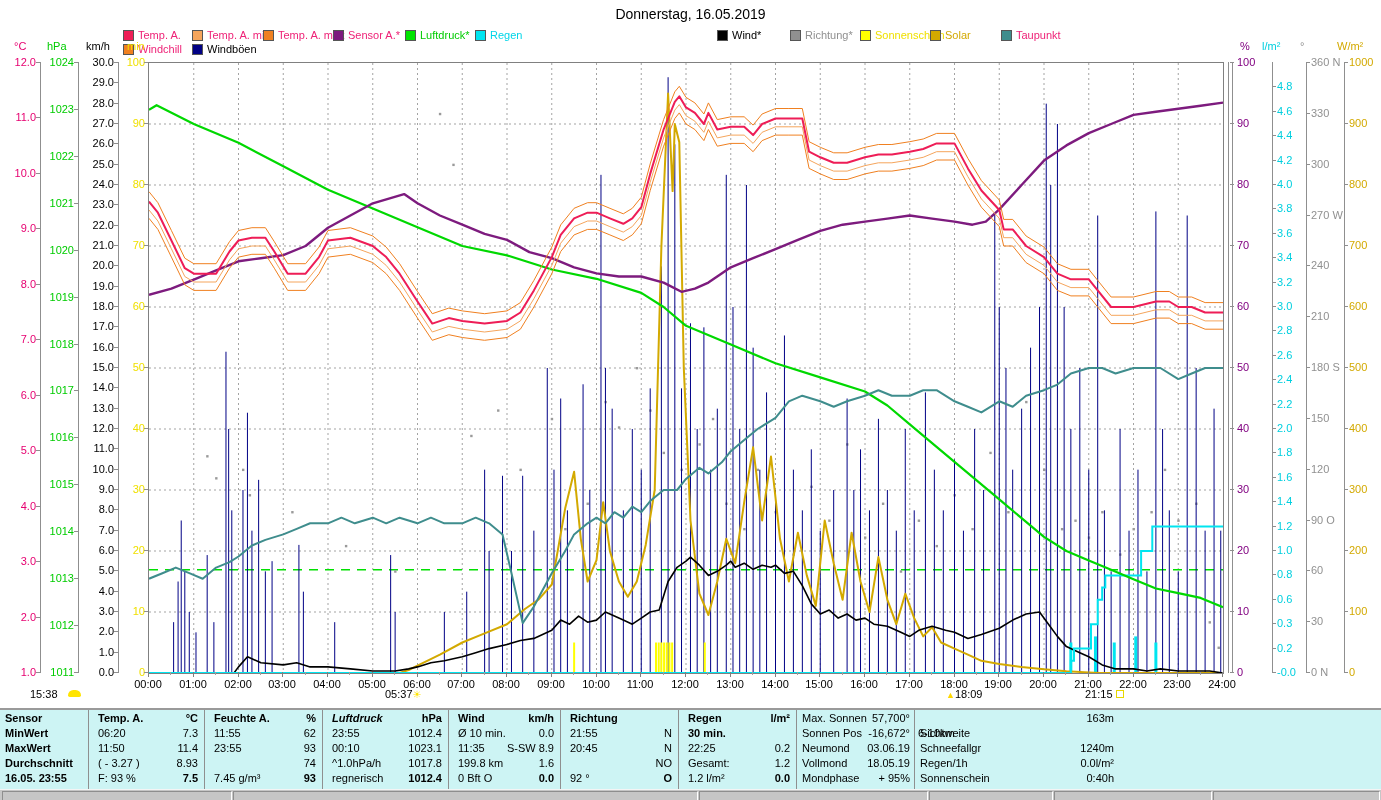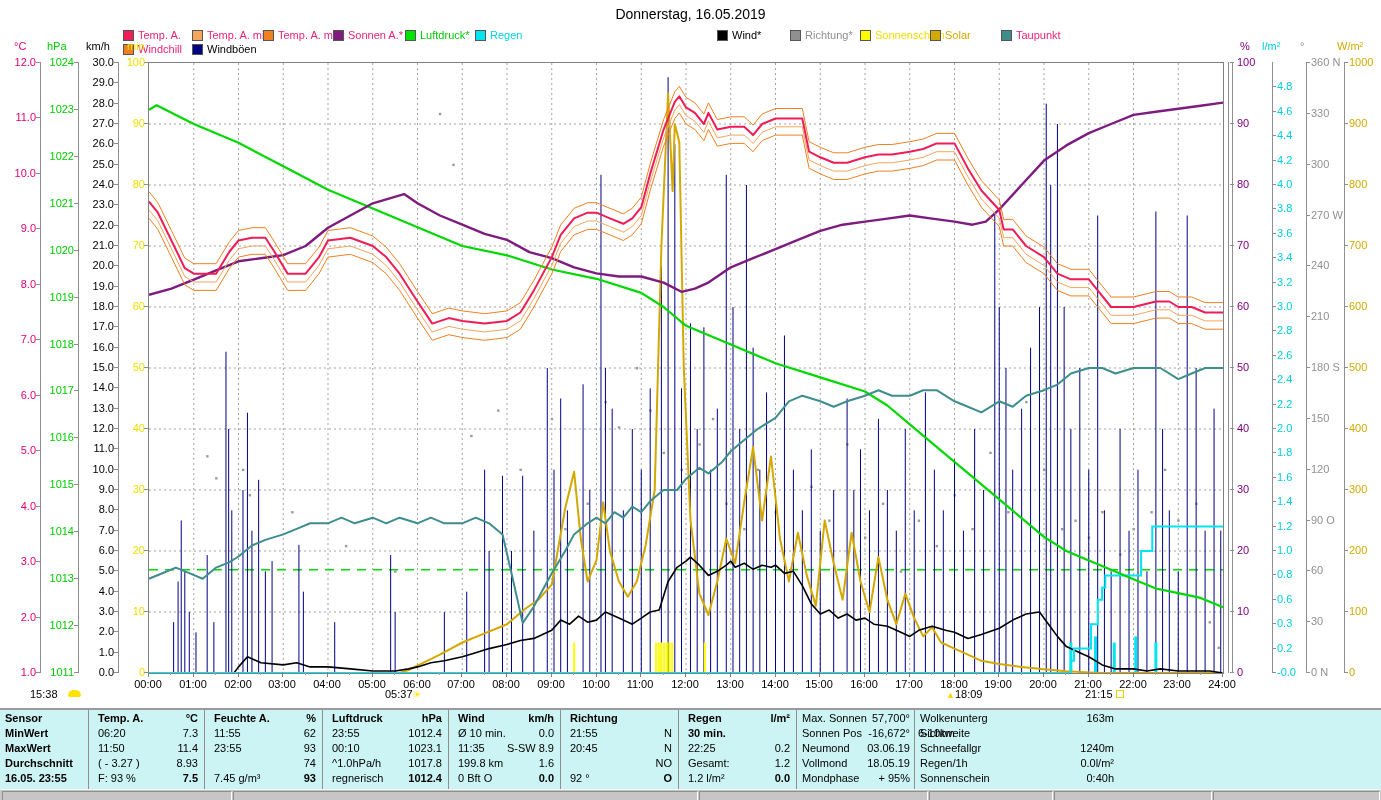--- a/index.html
+++ b/index.html
@@ -286,21 +286,21 @@
       <div class="abs trow bold" style="left: 214px; top: 2px; width: 98px; white-space: nowrap;">Feuchte A.</div>
       <div class="abs trow bold" style="left: 210px; top: 2px; width: 106px; white-space: nowrap; text-align: right;">%</div>
       <div class="abs trow" style="left: 214px; top: 17px; width: 98px; white-space: nowrap;">11:55</div>
       <div class="abs trow" style="left: 210px; top: 17px; width: 106px; white-space: nowrap; text-align: right;">62</div>
       <div class="abs trow" style="left: 214px; top: 32px; width: 98px; white-space: nowrap;">23:55</div>
       <div class="abs trow" style="left: 210px; top: 32px; width: 106px; white-space: nowrap; text-align: right;">93</div>
       <div class="abs trow" style="left: 214px; top: 47px; width: 98px; white-space: nowrap;"></div>
       <div class="abs trow" style="left: 210px; top: 47px; width: 106px; white-space: nowrap; text-align: right;">74</div>
       <div class="abs trow" style="left: 214px; top: 62px; width: 98px; white-space: nowrap;">7.45 g/m³</div>
       <div class="abs trow bold" style="left: 210px; top: 62px; width: 106px; white-space: nowrap; text-align: right;">93</div>
-      <div class="abs trow bold" style="left: 332px; top: 2px; width: 106px; white-space: nowrap;">Luftdruck</div>
+      <div class="abs trow bold" style="left: 332px; top: 2px; width: 106px; white-space: nowrap; font-style: italic;">Luftdruck</div>
       <div class="abs trow bold" style="left: 328px; top: 2px; width: 114px; white-space: nowrap; text-align: right;">hPa</div>
       <div class="abs trow" style="left: 332px; top: 17px; width: 106px; white-space: nowrap;">23:55</div>
       <div class="abs trow" style="left: 328px; top: 17px; width: 114px; white-space: nowrap; text-align: right;">1012.4</div>
       <div class="abs trow" style="left: 332px; top: 32px; width: 106px; white-space: nowrap;">00:10</div>
       <div class="abs trow" style="left: 328px; top: 32px; width: 114px; white-space: nowrap; text-align: right;">1023.1</div>
       <div class="abs trow" style="left: 332px; top: 47px; width: 106px; white-space: nowrap;">^1.0hPa/h</div>
       <div class="abs trow" style="left: 328px; top: 47px; width: 114px; white-space: nowrap; text-align: right;">1017.8</div>
       <div class="abs trow" style="left: 332px; top: 62px; width: 106px; white-space: nowrap;">regnerisch</div>
       <div class="abs trow bold" style="left: 328px; top: 62px; width: 114px; white-space: nowrap; text-align: right;">1012.4</div>
       <div class="abs trow bold" style="left: 458px; top: 2px; width: 92px; white-space: nowrap;">Wind</div>
@@ -336,21 +336,20 @@
       <div class="abs trow" style="left: 802px; top: 2px; width: 106px; white-space: nowrap;">Max. Sonnen</div>
       <div class="abs trow" style="left: 800px; top: 2px; width: 110px; white-space: nowrap; text-align: right;">57,700°</div>
       <div class="abs trow" style="left: 802px; top: 17px; width: 106px; white-space: nowrap;">Sonnen Pos</div>
       <div class="abs trow" style="left: 800px; top: 17px; width: 110px; white-space: nowrap; text-align: right;">-16,672°</div>
       <div class="abs trow" style="left: 802px; top: 32px; width: 106px; white-space: nowrap;">Neumond</div>
       <div class="abs trow" style="left: 800px; top: 32px; width: 110px; white-space: nowrap; text-align: right;">03.06.19</div>
       <div class="abs trow" style="left: 802px; top: 47px; width: 106px; white-space: nowrap;">Vollmond</div>
       <div class="abs trow" style="left: 800px; top: 47px; width: 110px; white-space: nowrap; text-align: right;">18.05.19</div>
       <div class="abs trow" style="left: 802px; top: 62px; width: 106px; white-space: nowrap;">Mondphase</div>
       <div class="abs trow" style="left: 800px; top: 62px; width: 110px; white-space: nowrap; text-align: right;">+ 95%</div>
-      <div class="abs trow" style="left: 920px; top: 2px; width: 455px; white-space: nowrap;">Wolkenunterg</div>
       <div class="abs trow" style="left: 918px; top: 2px; width: 196px; white-space: nowrap; text-align: right;">163m</div>
       <div class="abs trow" style="left: 920px; top: 17px; width: 455px; white-space: nowrap;">Sichtweite</div>
       <div class="abs trow" style="left: 918px; top: 17px; width: 196px; white-space: nowrap; text-align: left;">6-10km</div>
       <div class="abs trow" style="left: 920px; top: 32px; width: 455px; white-space: nowrap;">Schneefallgr</div>
       <div class="abs trow" style="left: 918px; top: 32px; width: 196px; white-space: nowrap; text-align: right;">1240m</div>
       <div class="abs trow" style="left: 920px; top: 47px; width: 455px; white-space: nowrap;">Regen/1h</div>
       <div class="abs trow" style="left: 918px; top: 47px; width: 196px; white-space: nowrap; text-align: right;">0.0l/m²</div>
       <div class="abs trow" style="left: 920px; top: 62px; width: 455px; white-space: nowrap;">Sonnenschein</div>
       <div class="abs trow" style="left: 918px; top: 62px; width: 196px; white-space: nowrap; text-align: right;">0:40h</div>
     </div>
@@ -362,21 +361,21 @@
       <div class="abs sseg" style="left: 1054px; width: 156px;"></div>
       <div class="abs sseg" style="left: 1213px; width: 165px;"></div>
     </div>
 <span class="abs leg-sq" style="left: 123px; top: 30px; background: rgb(238, 29, 86);"></span>
     <div class="abs lbl" style="color: rgb(238, 34, 119); top: 29px; left: 138px;">Temp. A.</div>
     <span class="abs leg-sq" style="left: 192px; top: 30px; background: rgb(245, 165, 92);"></span>
     <div class="abs lbl" style="color: rgb(238, 34, 119); top: 29px; left: 207px;">Temp. A. min</div>
     <span class="abs leg-sq" style="left: 263px; top: 30px; background: rgb(240, 128, 32);"></span>
     <div class="abs lbl" style="color: rgb(238, 34, 119); top: 29px; left: 278px;">Temp. A. max</div>
     <span class="abs leg-sq" style="left: 333px; top: 30px; background: rgb(125, 27, 126);"></span>
-    <div class="abs lbl" style="color: rgb(238, 34, 119); top: 29px; left: 348px;">Sonnen A.*</div>
+    <div class="abs lbl" style="color: rgb(238, 34, 119); top: 29px; left: 348px;">Sensor A.*</div>
     <span class="abs leg-sq" style="left: 405px; top: 30px; background: rgb(0, 228, 0);"></span>
     <div class="abs lbl" style="color: rgb(0, 204, 0); top: 29px; left: 420px;">Luftdruck*</div>
     <span class="abs leg-sq" style="left: 475px; top: 30px; background: rgb(0, 229, 240);"></span>
     <div class="abs lbl" style="color: rgb(0, 213, 232); top: 29px; left: 490px;">Regen</div>
     <span class="abs leg-sq" style="left: 717px; top: 30px; background: rgb(0, 0, 0);"></span>
     <div class="abs lbl" style="color: rgb(0, 0, 0); top: 29px; left: 732px;">Wind*</div>
     <span class="abs leg-sq" style="left: 790px; top: 30px; background: rgb(144, 144, 144);"></span>
     <div class="abs lbl" style="color: rgb(144, 144, 144); top: 29px; left: 805px;">Richtung*</div>
     <span class="abs leg-sq" style="left: 860px; top: 30px; background: rgb(255, 255, 0);"></span>
     <div class="abs lbl" style="color: rgb(240, 224, 0); top: 29px; left: 875px;">Sonnenschein</div>

